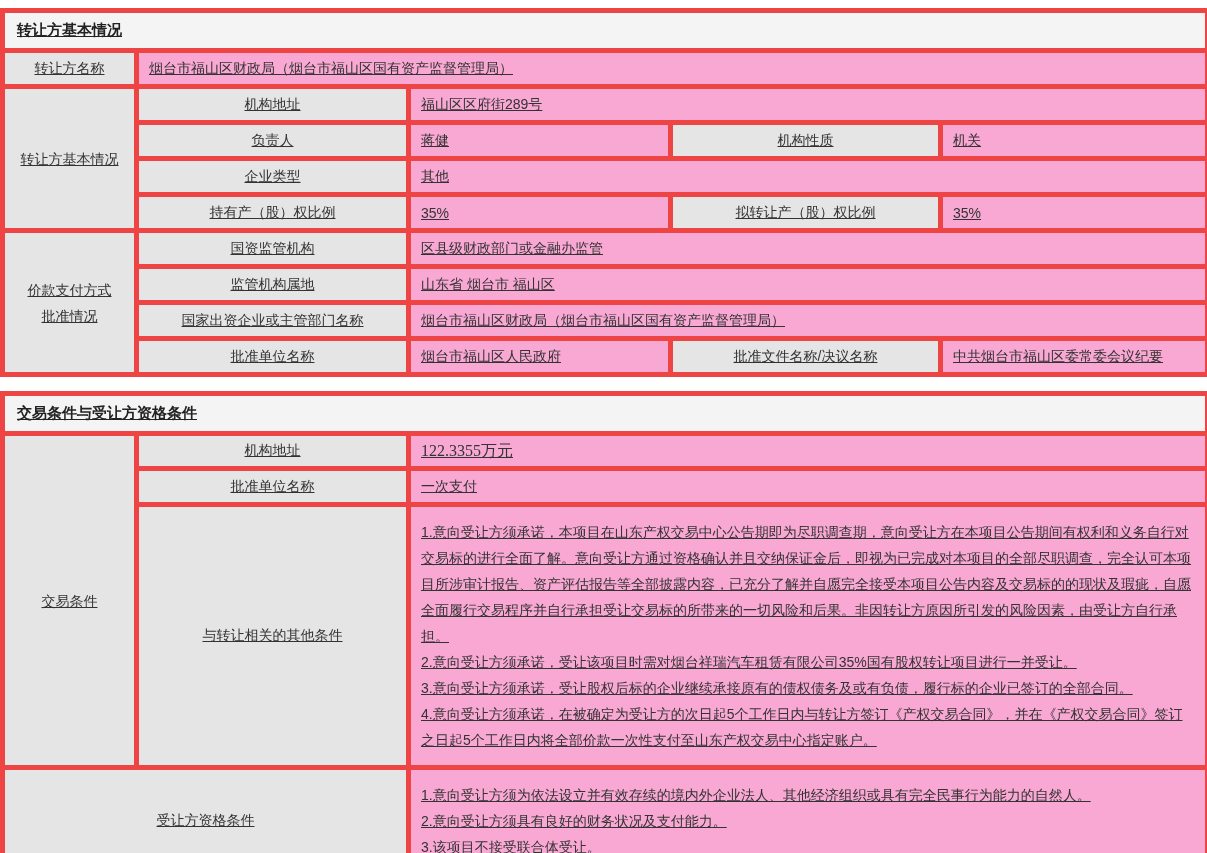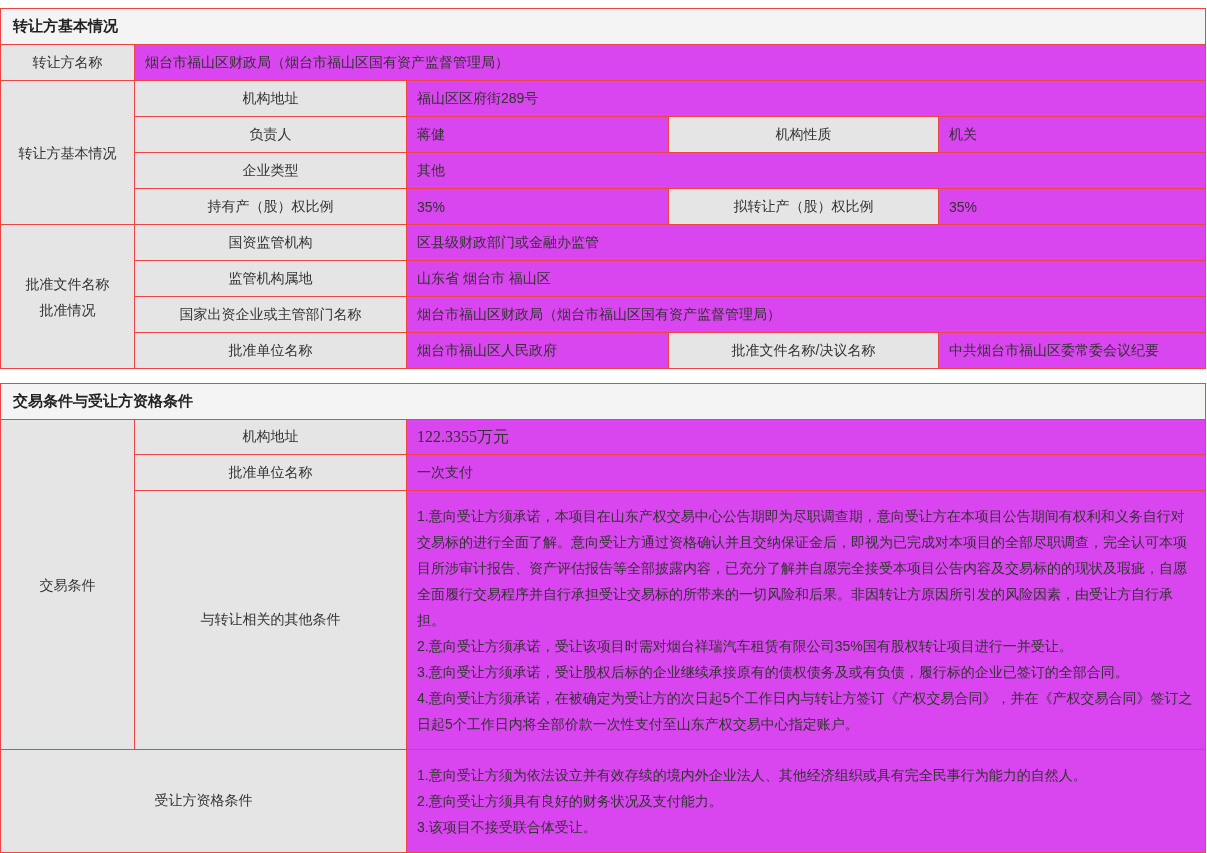--- a/index.html
+++ b/index.html
@@ -14,41 +14,42 @@
     color: #333333;
   }
   .wrap { width: 1206px; padding-top: 8px; }
   table.t {
     border-collapse: collapse;
     table-layout: fixed;
     width: 1205px;
   }
   table.t2 { margin-top: 14px; }
   td {
-    border: 1px solid #ef4444;
+    border: 5px solid #ef4444;
     vertical-align: middle;
     box-sizing: border-box;
+    text-decoration: underline;
   }
   td.section {
     background: #f4f4f4;
     font-weight: bold;
     font-size: 15px;
     color: #222;
     text-align: left;
     padding: 8px 12px;
     height: 34px;
   }
   td.lbl {
     background: #e5e5e5;
     text-align: center;
     padding: 4px 6px;
   }
   td.grp { line-height: 26px; }
   td.val {
-    background: #d946ef;
+    background: #f9a8d4;
     text-align: left;
     padding: 4px 10px;
   }
   tr.r { height: 36px; }
   tr.r35 { height: 35px; }
   tr.r34 { height: 34px; }
   tr.r84 { height: 84px; }
   td.pre {
     white-space: pre-wrap;
     line-height: 26px;
@@ -99,21 +100,21 @@
         <td class="val" colspan="3">其他</td>
       </tr>
       <tr class="r">
         <td class="lbl">持有产（股）权比例</td>
         <td class="val">35%</td>
         <td class="lbl">拟转让产（股）权比例</td>
         <td class="val">35%</td>
       </tr>
       <tr class="r">
         <td class="lbl grp" rowspan="4">
-          <div>批准文件名称</div>
+          <div>价款支付方式</div>
           <div>批准情况</div>
         </td>
         <td class="lbl">国资监管机构</td>
         <td class="val" colspan="3">区县级财政部门或金融办监管</td>
       </tr>
       <tr class="r">
         <td class="lbl">监管机构属地</td>
         <td class="val" colspan="3">山东省 烟台市 福山区</td>
       </tr>
       <tr class="r">

